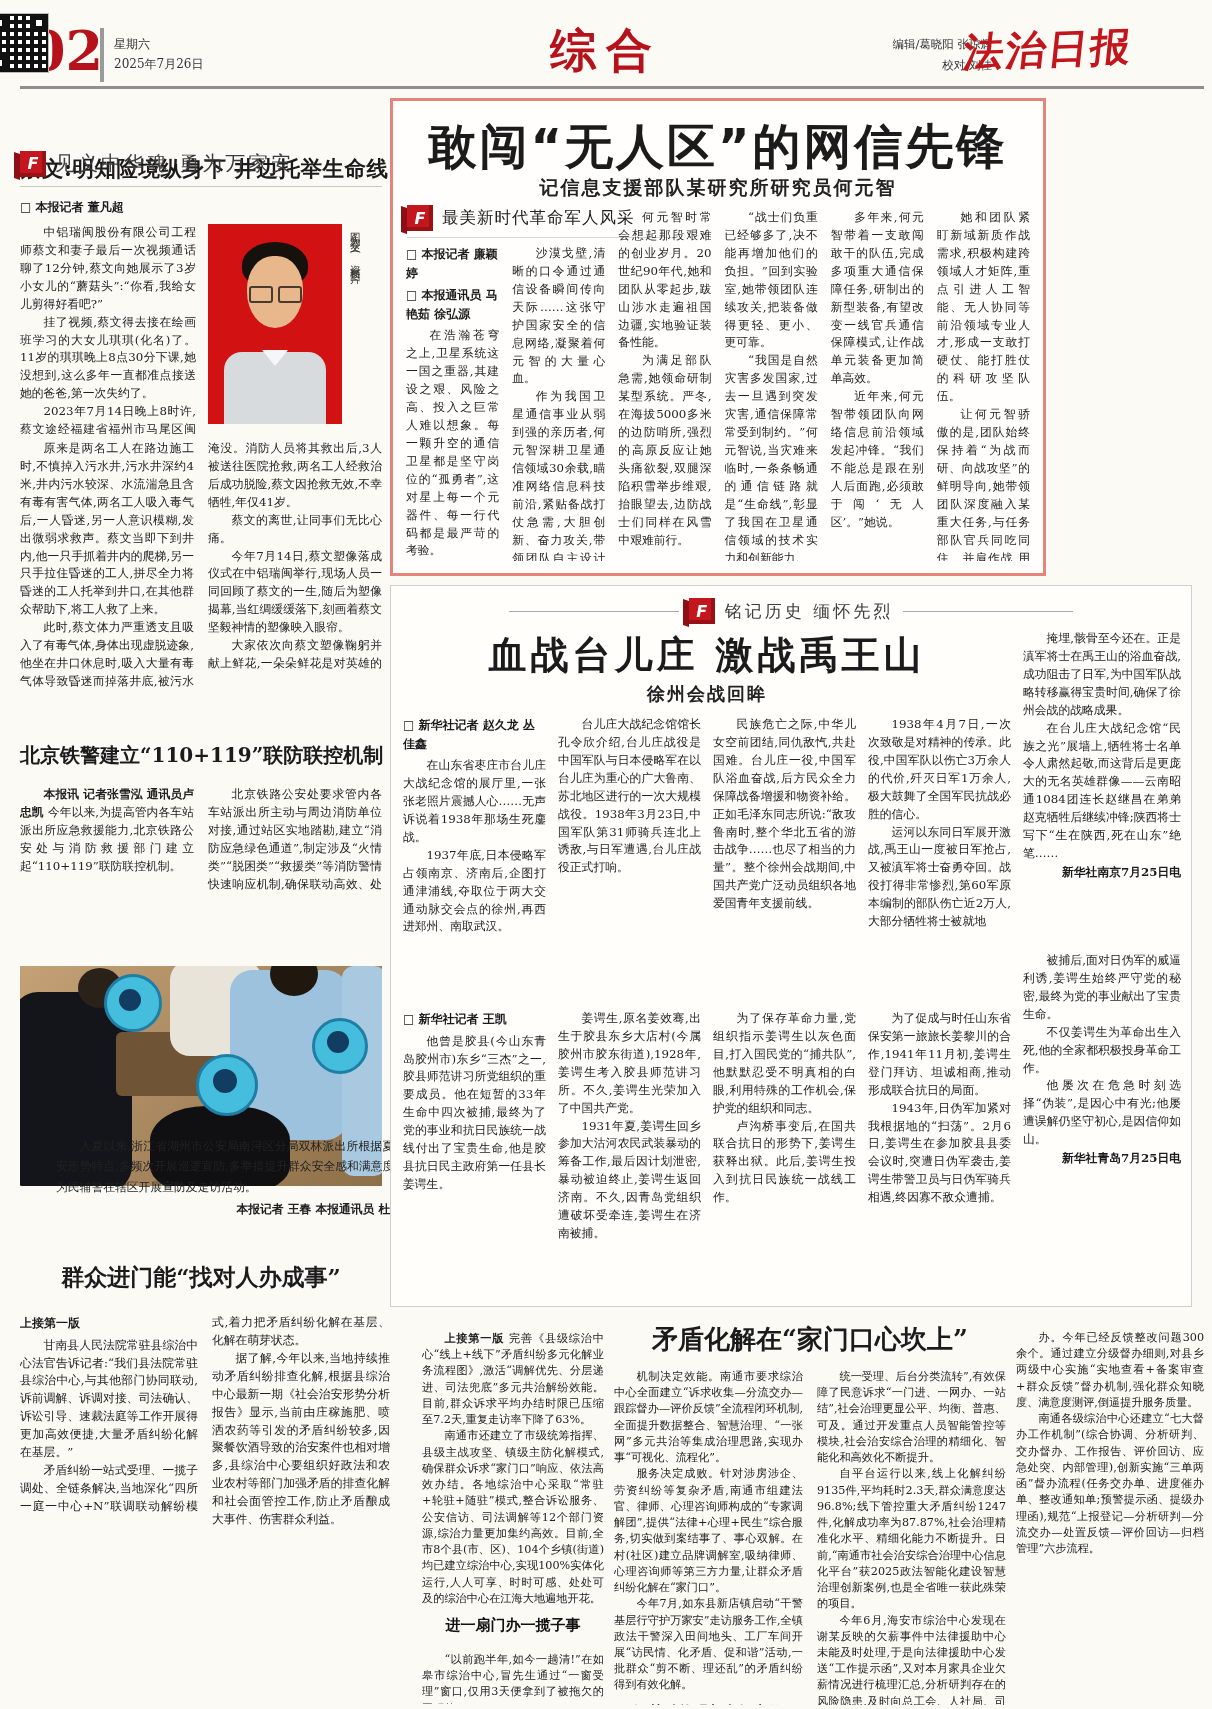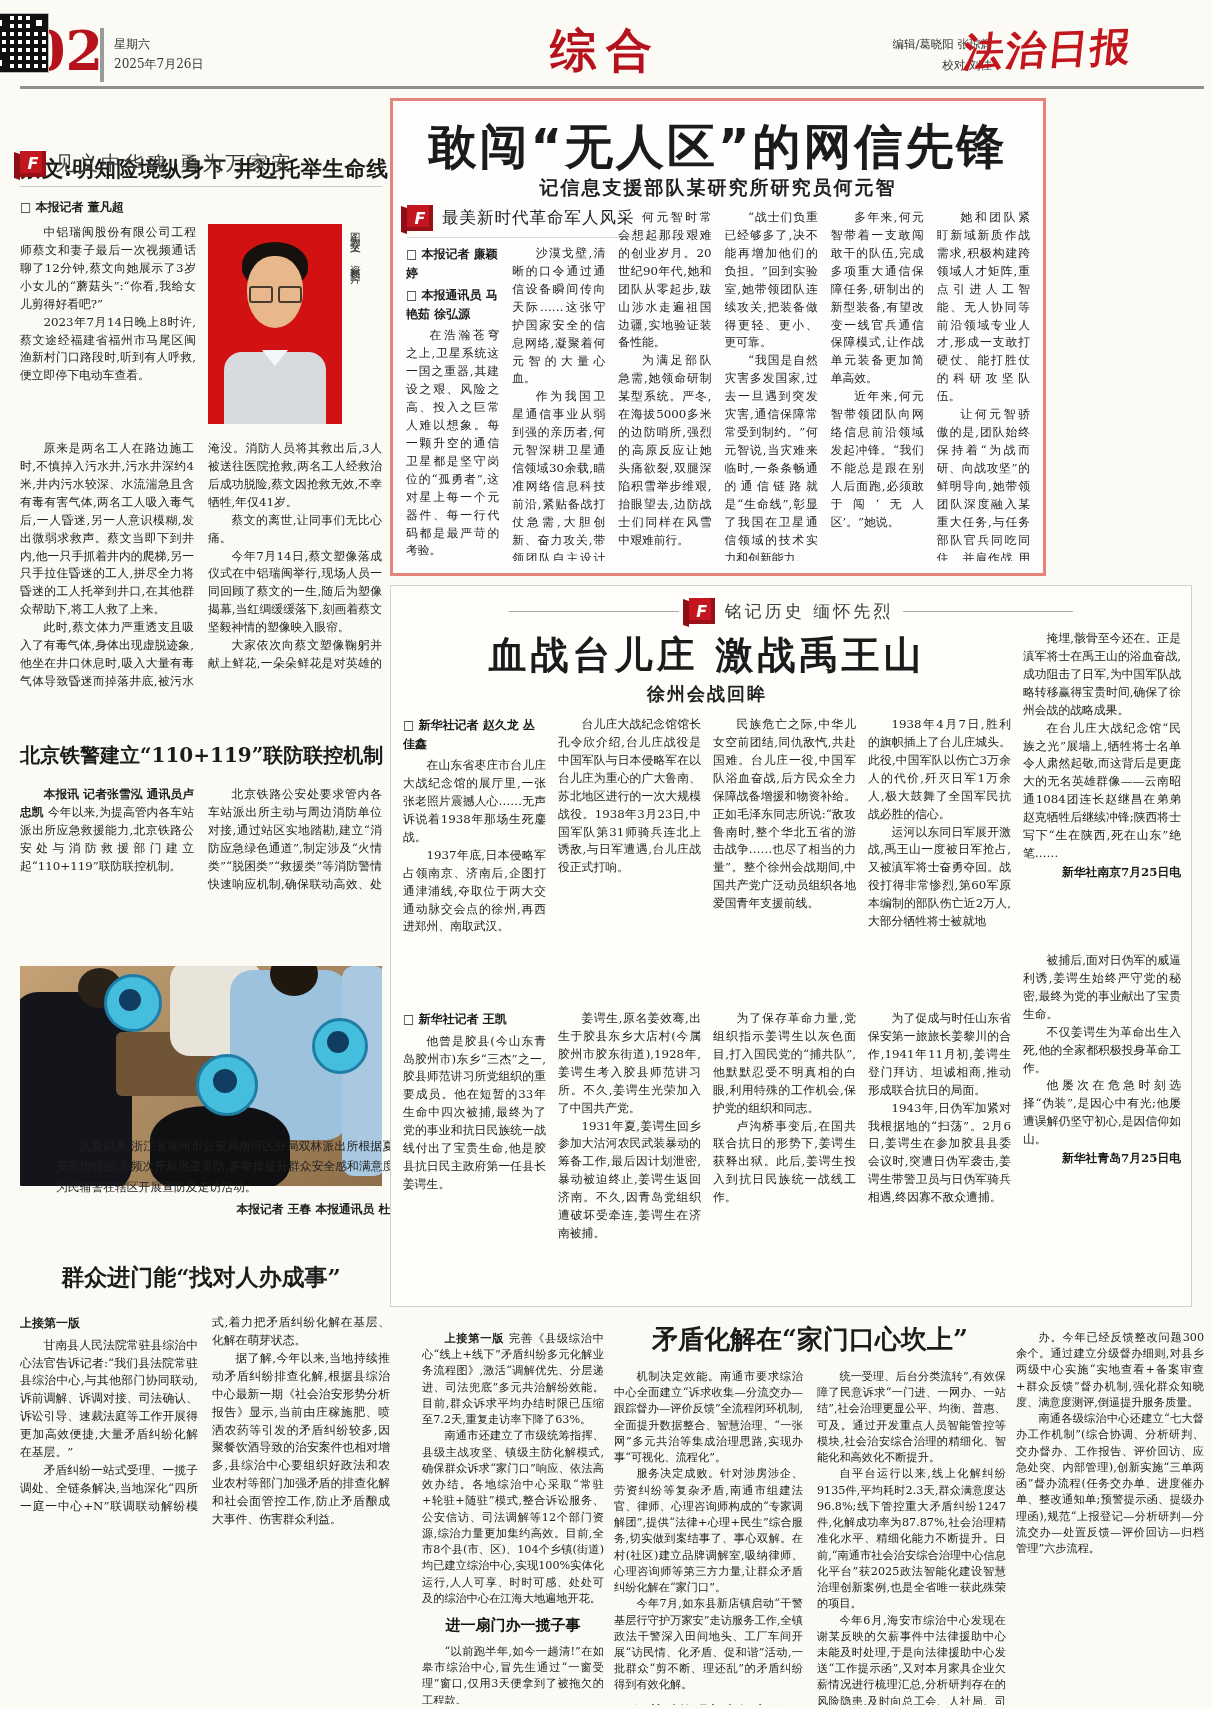--- a/index.html
+++ b/index.html
@@ -25,21 +25,21 @@
   .qr i.tl{left:2px;top:2px}.qr i.tr{right:2px;top:2px}.qr i.bl{left:2px;bottom:2px}
   
   .cube{width:26px;height:26px;background:#c3161e;color:#fff;display:flex;align-items:center;justify-content:center;
         font:italic 900 16px "DejaVu Sans",sans-serif;position:relative;box-shadow:inset -4px -4px 0 rgba(0,0,0,.22);flex:none;}
   .cube::before{content:"";position:absolute;left:-6px;top:2px;width:6px;height:26px;background:#8d0f15;transform:skewY(18deg);}
   .tagrow{display:flex;align-items:center;gap:9px;}
   .taglabel{font-size:20px;color:#3c3c3c;letter-spacing:3px;}
   .byline-p{margin:0 0 4px;font-size:12px;font-weight:bold;text-indent:0;line-height:1.55;}
   .cols{display:flex;overflow:hidden;}
   .col{overflow:hidden;}
-  .subhead{margin:9px 0 9px;text-align:center;font-weight:900;font-size:15px;text-indent:0;
+  .subhead{margin:9px 0 17px;text-align:center;font-weight:900;font-size:15px;text-indent:0;
            font-family:"DejaVu Sans","Liberation Sans",sans-serif;color:#111;}
   
   .h-caiwen{font-size:21.5px;font-weight:900;white-space:nowrap;letter-spacing:0.5px;margin-top:48px;}
   .tag-underline{border-bottom:1px solid #c9c9c9;padding-bottom:9px;}
   .portrait{width:134px;height:200px;background:#d21113;position:relative;overflow:hidden;flex:none;}
   .pt-hair{position:absolute;left:34px;top:18px;width:66px;height:46px;background:#17110e;border-radius:50% 50% 42% 42%;}
   .pt-face{position:absolute;left:39px;top:32px;width:56px;height:72px;background:#e9b astray;}
   .pt-face{background:#e9b78c;border-radius:46% 46% 50% 50%;}
   .pt-glass{position:absolute;width:20px;height:13px;border:2px solid #4a3a2e;border-radius:3px;top:62px;}
   .pt-shirt{position:absolute;left:16px;top:128px;width:102px;height:80px;background:#d7dbde;border-radius:18px 18px 0 0;}
@@ -101,20 +101,21 @@
   <div class="abs tagrow tag-underline" style="left:20px;top:150px;width:362px;">
     <span class="cube">F</span>
     <span class="taglabel">见义中华魂 勇为万家安</span>
   </div>
   <div class="abs" style="left:20px;top:198px;">
     <p class="byline-p">□ 本报记者 董凡超</p>
   </div>
   <div class="abs cols" style="left:20px;top:224px;width:362px;height:210px;gap:12px;">
     <div class="col" style="width:176px;">
         <p class="para">中铝瑞闽股份有限公司工程师蔡文和妻子最后一次视频通话聊了12分钟,蔡文向她展示了3岁小女儿的“蘑菇头”:“你看,我给女儿剪得好看吧?”</p>
+        <p class="para">挂了视频,蔡文得去接在绘画班学习的大女儿琪琪(化名)了。11岁的琪琪晚上8点30分下课,她没想到,这么多年一直都准点接送她的爸爸,第一次失约了。</p>
         <p class="para">2023年7月14日晚上8时许,蔡文途经福建省福州市马尾区闽渔新村门口路段时,听到有人呼救,便立即停下电动车查看。</p>
       </div>
     <div class="col" style="width:174px;display:flex;gap:5px;">
       <div class="portrait">
         <div class="pt-hair"></div>
           <div class="pt-face"></div>
         <div class="pt-glass" style="left:41px;"></div>
           <div class="pt-glass" style="left:70px;"></div>
         <div class="pt-shirt"></div>
           <div class="pt-collar"></div>
@@ -230,21 +231,21 @@
             <p class="para">1937年底,日本侵略军占领南京、济南后,企图打通津浦线,夺取位于两大交通动脉交会点的徐州,再西进郑州、南取武汉。</p>
           </div>
       </div>
       <div class="col" style="flex:1;">
           <p class="para">台儿庄大战纪念馆馆长孔令欣介绍,台儿庄战役是中国军队与日本侵略军在以台儿庄为重心的广大鲁南、苏北地区进行的一次大规模战役。1938年3月23日,中国军队第31师骑兵连北上诱敌,与日军遭遇,台儿庄战役正式打响。</p>
         </div>
       <div class="col" style="flex:1;">
           <p class="para">民族危亡之际,中华儿女空前团结,同仇敌忾,共赴国难。台儿庄一役,中国军队浴血奋战,后方民众全力保障战备增援和物资补给。正如毛泽东同志所说:“敌攻鲁南时,整个华北五省的游击战争……也尽了相当的力量”。整个徐州会战期间,中国共产党广泛动员组织各地爱国青年支援前线。</p>
         </div>
       <div class="col" style="flex:1;">
-          <p class="para">1938年4月7日,胜利的旗帜插上了台儿庄城头。此役,中国军队以伤亡3万余人的代价,歼灭日军1万余人,极大鼓舞了全国军民抗战必胜的信心。</p>
+          <p class="para">1938年4月7日,一次次致敬是对精神的传承。此役,中国军队以伤亡3万余人的代价,歼灭日军1万余人,极大鼓舞了全国军民抗战必胜的信心。</p>
           <p class="para">运河以东同日军展开激战,禹王山一度被日军抢占,又被滇军将士奋勇夺回。战役打得非常惨烈,第60军原本编制的部队伤亡近2万人,大部分牺牲将士被就地</p>
         </div>
     </div>
 
     <div class="abs col" style="left:632px;top:44px;width:158px;height:304px;">
       <div>
           <p class="para">掩埋,骸骨至今还在。正是滇军将士在禹王山的浴血奋战,成功阻击了日军,为中国军队战略转移赢得宝贵时间,确保了徐州会战的战略成果。</p>
           <p class="para">在台儿庄大战纪念馆“民族之光”展墙上,牺牲将士名单令人肃然起敬,而这背后是更庞大的无名英雄群像——云南昭通1084团连长赵继昌在弟弟赵克牺牲后继续冲锋;陕西将士写下“生在陕西,死在山东”绝笔……</p>
         </div>
       <p class="ending">新华社南京7月25日电</p>

